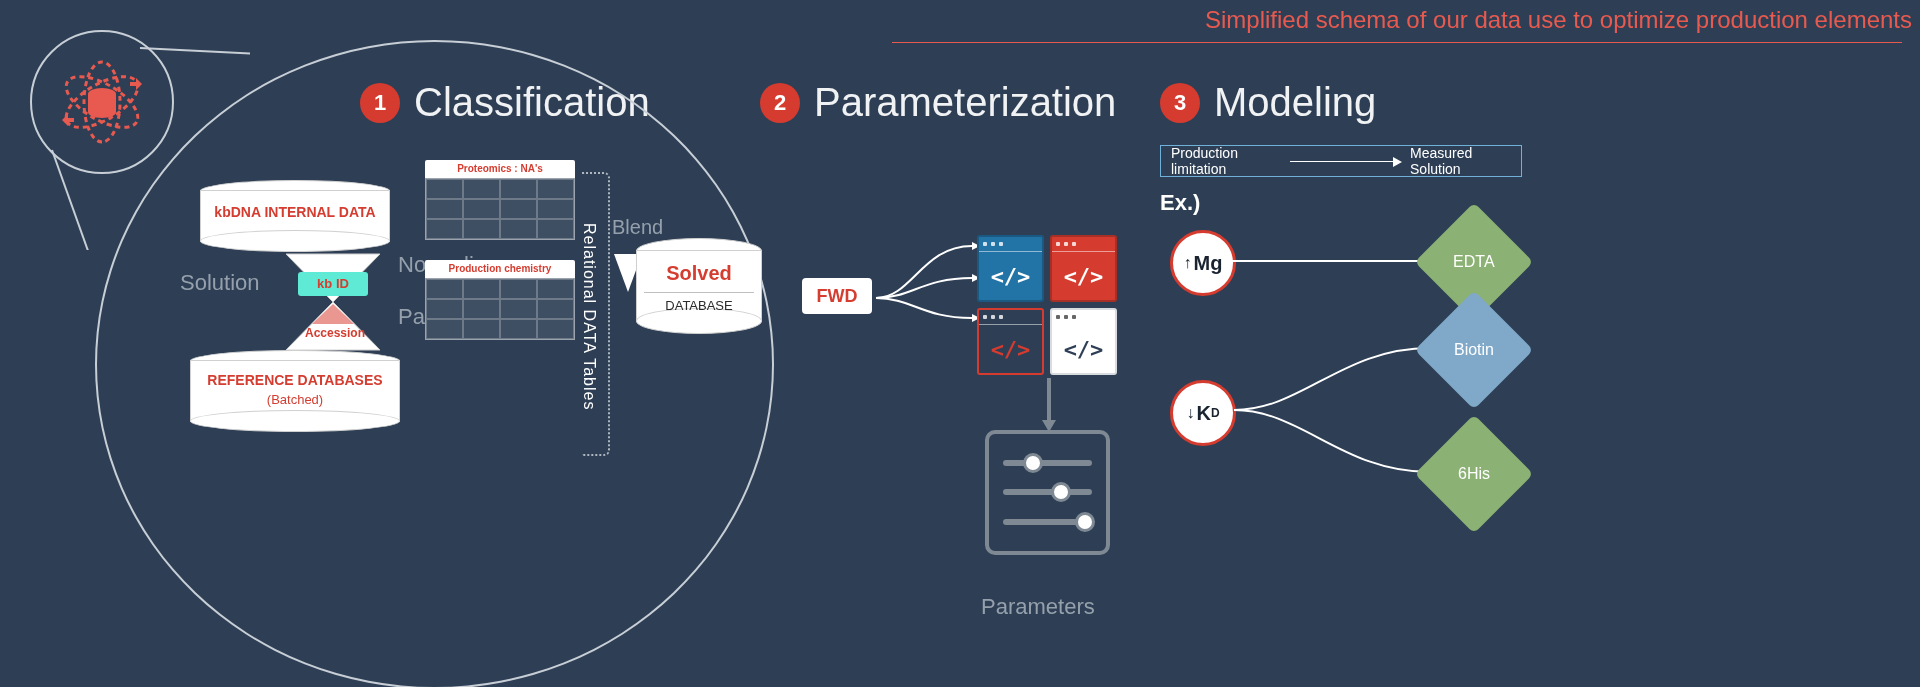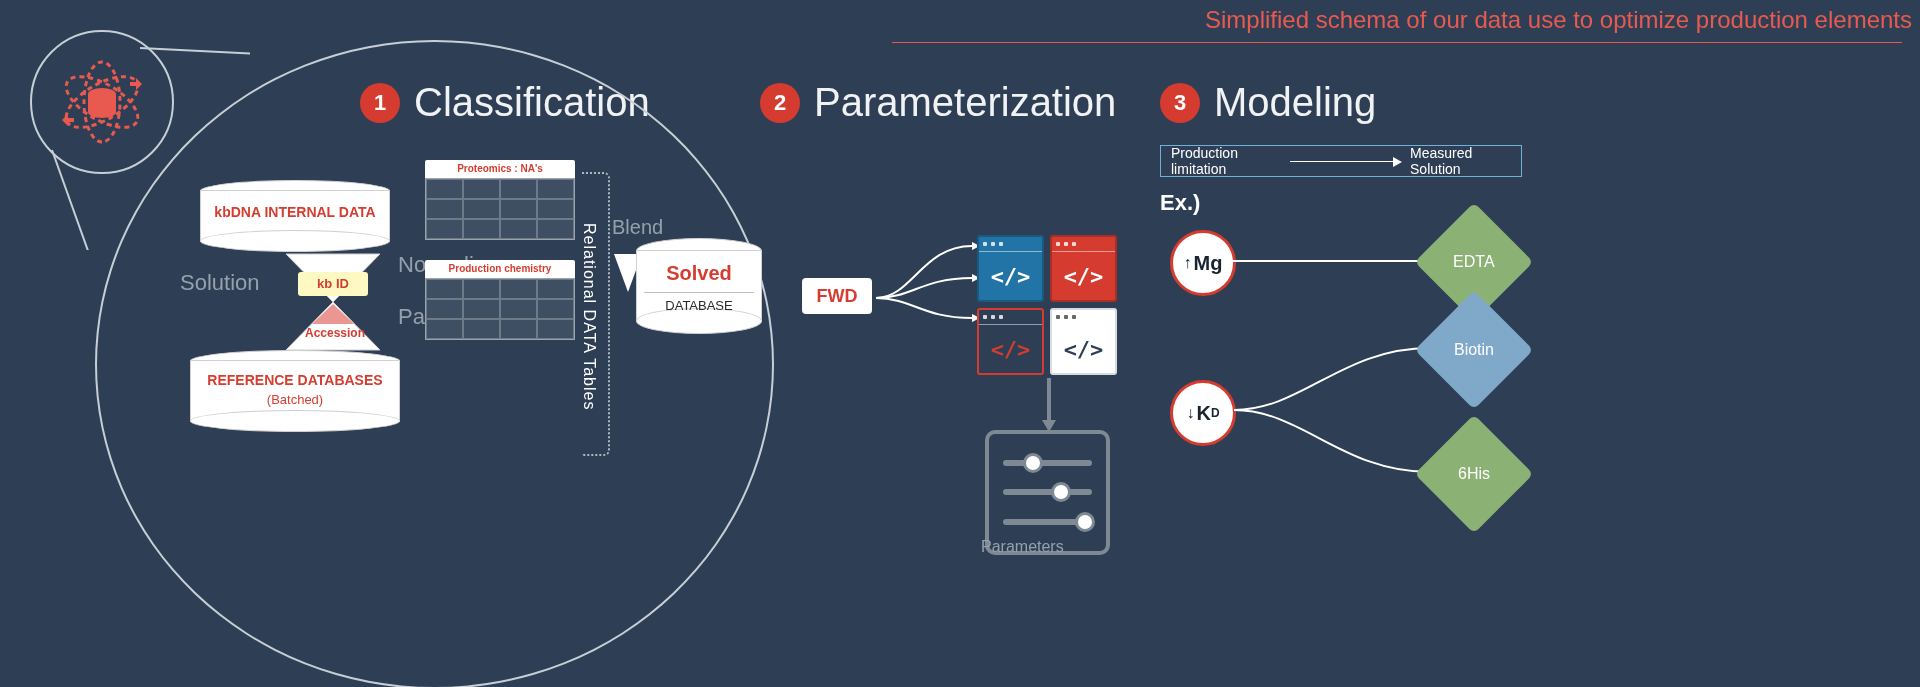--- a/index.html
+++ b/index.html
@@ -31,38 +31,38 @@
   
   .bracket{left:582px;top:172px;width:26px;height:280px;border-top:2px dotted #aeb6bf;border-right:2px dotted #aeb6bf;border-bottom:2px dotted #aeb6bf;border-top-right-radius:6px;border-bottom-right-radius:6px;}
   .bracket-lbl{left:576px;top:192px;width:22px;height:250px;writing-mode:vertical-rl;text-orientation:mixed;font-size:16px;letter-spacing:1px;color:#fff;text-align:center;}
   
   .blend{left:614px;top:254px;width:0;height:0;border-left:14px solid transparent;border-right:14px solid transparent;border-top:38px solid #fff;}
   .blend-lbl{left:612px;top:216px;color:#95a0ac;font-size:20px;}
   
   .grey{color:#95a0ac;font-size:22px;}
   
   .hourglass{left:276px;top:250px;}
-  .kbid{position:absolute;left:22px;top:22px;width:70px;height:24px;background:#fef9c3;color:#d43d30;font-size:13px;font-weight:600;text-align:center;line-height:24px;border-radius:3px;}
+  .kbid{position:absolute;left:22px;top:22px;width:70px;height:24px;background:#5eead4;color:#d43d30;font-size:13px;font-weight:600;text-align:center;line-height:24px;border-radius:3px;}
   
   .fwd{left:802px;top:278px;width:70px;height:36px;background:#fff;border-radius:4px;color:#d43d30;font-weight:600;text-align:center;line-height:36px;font-size:18px;}
   
   .tiles{left:977px;top:235px;width:140px;height:140px;display:grid;grid-template-columns:1fr 1fr;grid-template-rows:1fr 1fr;gap:6px;}
   .tile{border-radius:3px;display:flex;flex-direction:column;box-sizing:border-box;}
   .tile-bar{height:14px;border-bottom:1px solid rgba(255,255,255,.5);display:flex;align-items:center;gap:4px;padding-left:4px;}
   .tile-bar span{width:4px;height:4px;border-radius:1px;background:rgba(255,255,255,.8);}
   .tile-body{flex:1;display:flex;align-items:center;justify-content:center;font-family:monospace;font-size:22px;font-weight:700;}
   .t-blue{background:#2273a6;border:2px solid #1a5a82;color:#fff;}
   .t-red{background:#d53c2f;border:2px solid #a82f25;color:#fff;}
   .t-redout{background:#2e3f55;border:2px solid #d53c2f;color:#d53c2f;}
   .t-white{background:#fff;border:2px solid #d8dce0;color:#2e3f55;}
   
   .sliders{left:985px;top:430px;width:125px;height:125px;border:4px solid #7e8994;border-radius:10px;padding:14px 14px;box-sizing:border-box;display:flex;flex-direction:column;justify-content:space-around;}
   .slider{position:relative;height:6px;background:#7e8994;border-radius:3px;}
   .knob{position:absolute;top:-7px;width:20px;height:20px;border-radius:50%;background:#fff;border:3px solid #7e8994;box-sizing:border-box;}
-  .params-lbl{left:981px;top:538px;color:#95a0ac;font-size:16px;}
+  .params-lbl{left:981px;top:594px;color:#95a0ac;font-size:22px;}
   
   .legendbox{left:1160px;top:145px;width:360px;height:30px;border:1px solid #6fb1d9;display:flex;align-items:center;font-size:14px;color:#fff;}
   .legendbox .txt1{padding:14px 10px;}
   .legendbox .arrow{flex:0 0 110px;position:relative;height:1px;background:#fff;}
   .legendbox .arrow:after{content:"";position:absolute;right:-2px;top:-4px;border-left:9px solid #fff;border-top:5px solid transparent;border-bottom:5px solid transparent;}
   .ex-lbl{left:1160px;top:190px;color:#fff;font-size:22px;font-weight:600;}
   .node-circle{width:60px;height:60px;border-radius:50%;background:#fff;border:3px solid #d53c2f;display:flex;align-items:center;justify-content:center;color:#1a2330;font-weight:700;font-size:20px;}
   .node-circle sub{font-size:12px;vertical-align:sub;}
   .diamond{width:84px;height:84px;transform:rotate(45deg);display:flex;align-items:center;justify-content:center;border-radius:6px;}
   .diamond span{transform:rotate(-45deg);color:#fff;font-size:16px;font-weight:500;}

